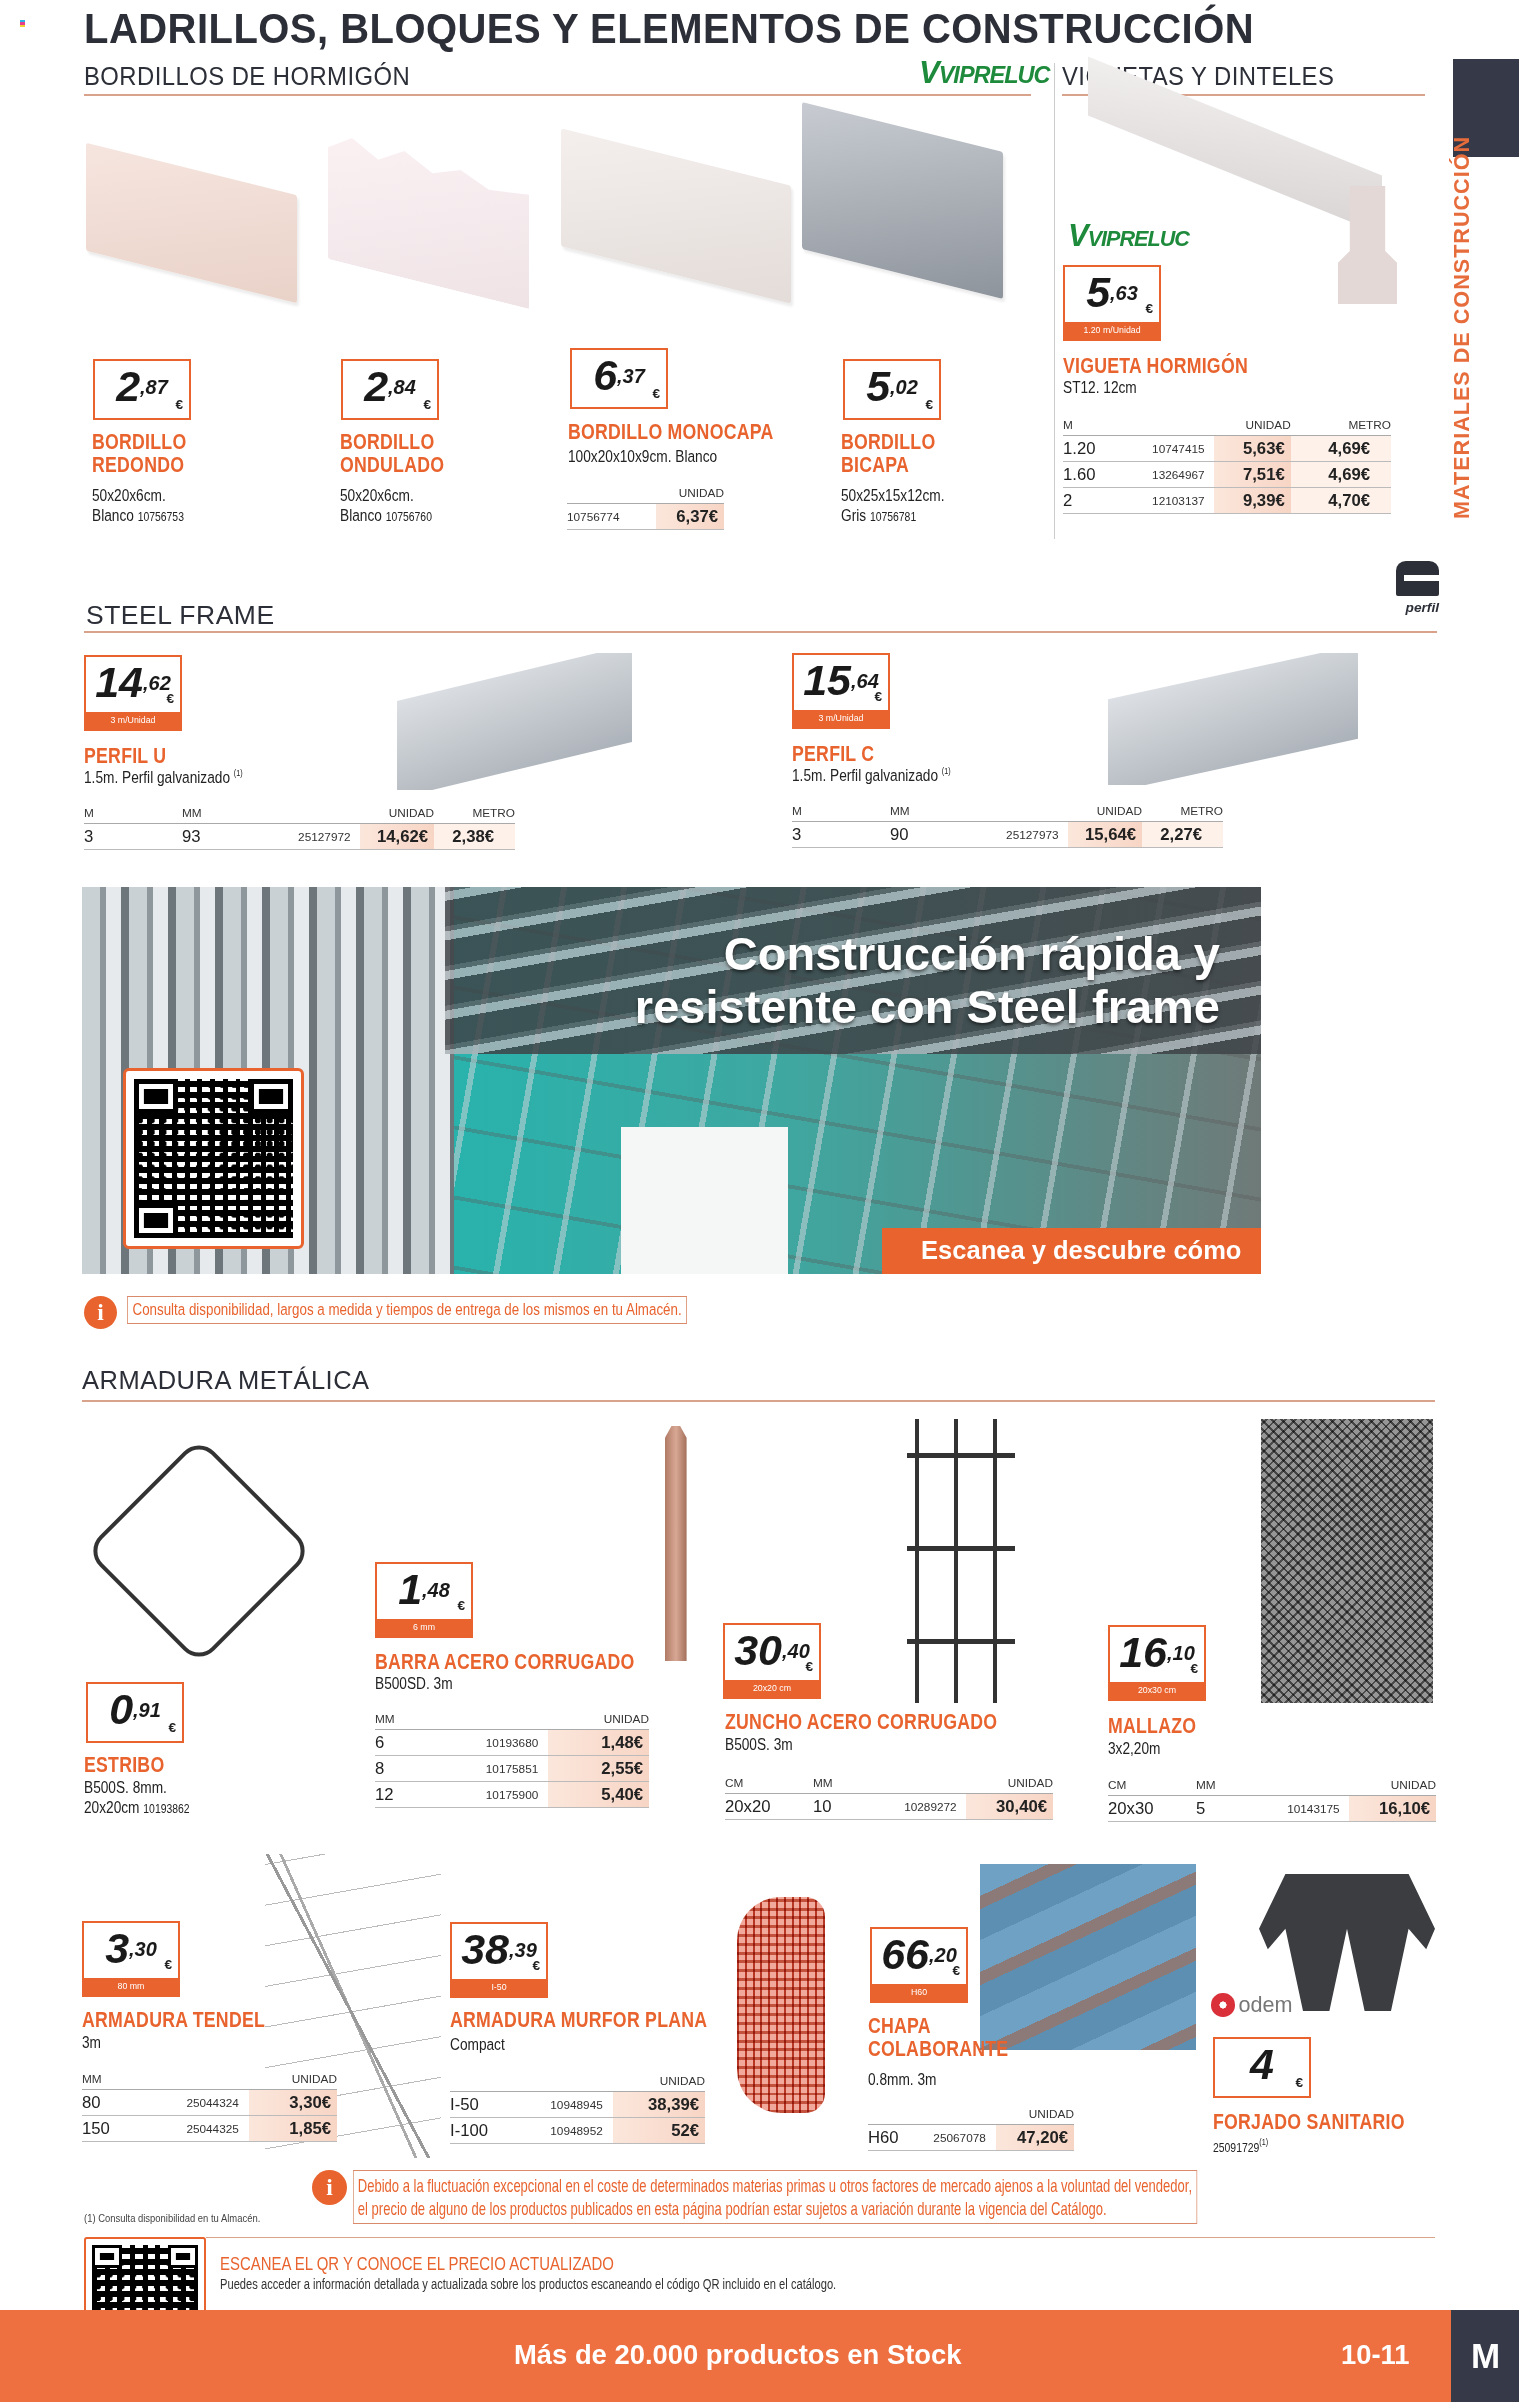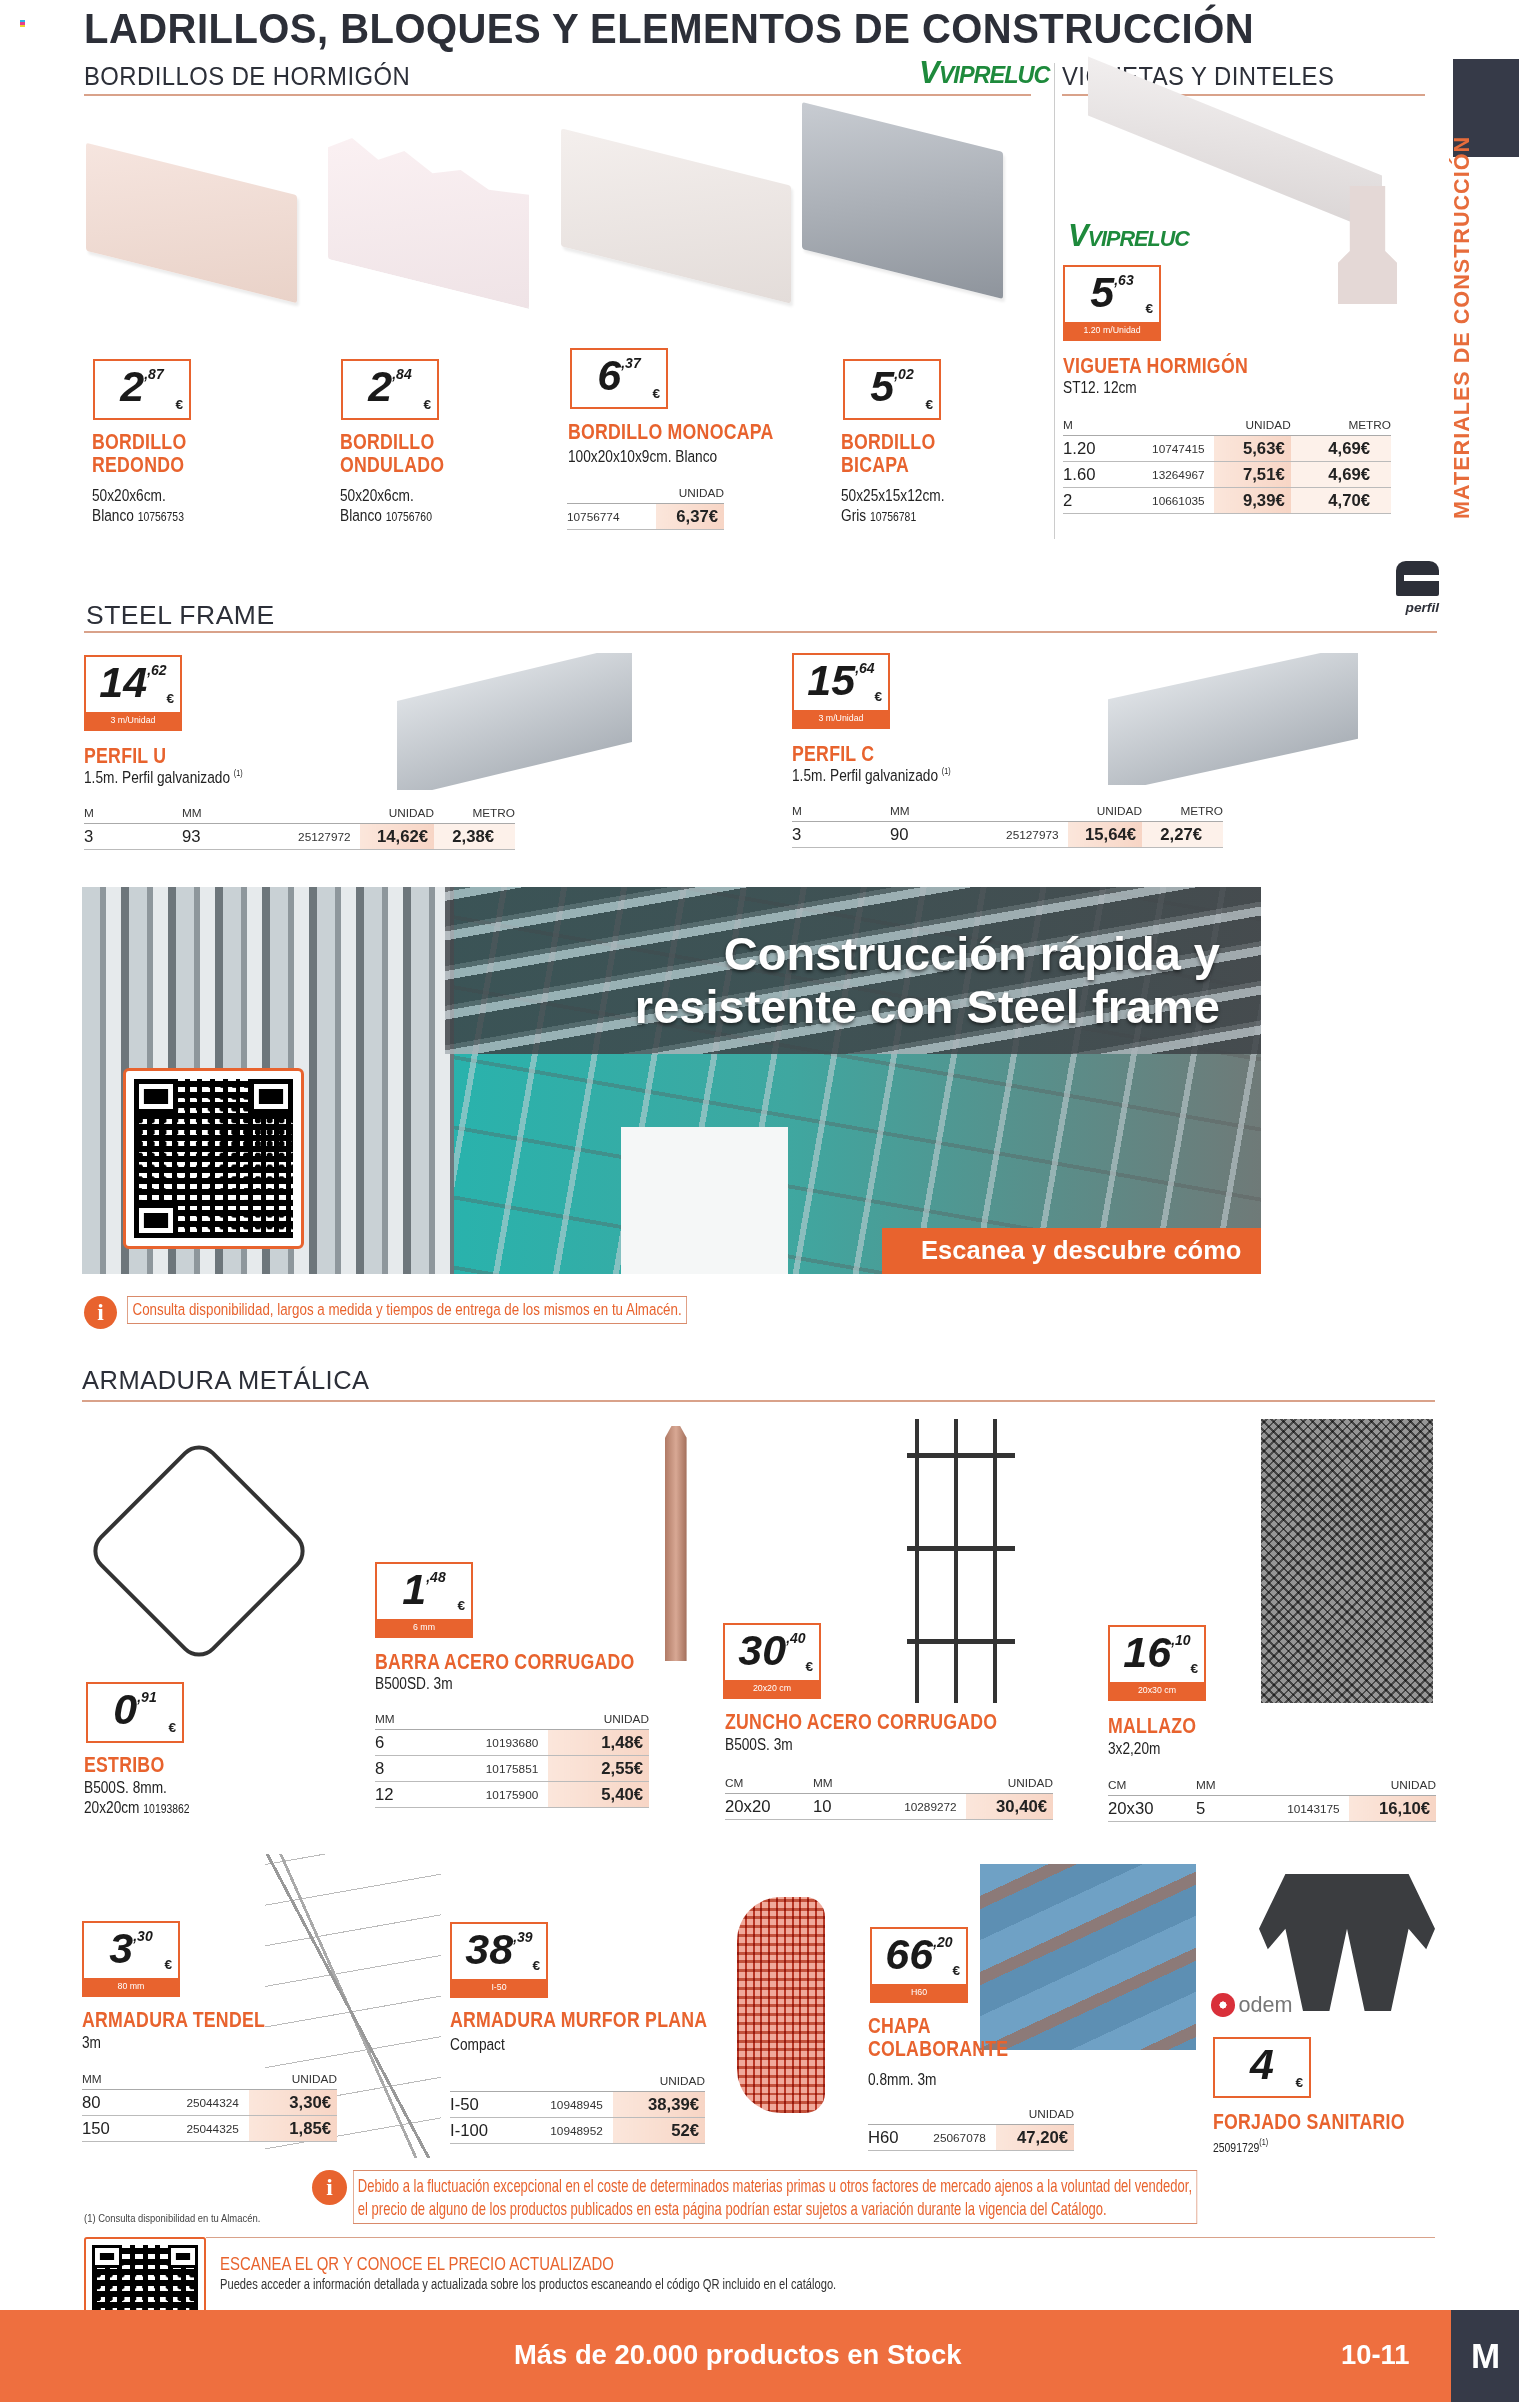--- a/index.html
+++ b/index.html
@@ -11,21 +11,21 @@
 .sec-rule{height:2px;background:#d9a28a}
 .vrule{width:1px;background:#ccc}
 .dark-tab{background:#363a48}
 .side-text{left:1449px;top:519px;transform:rotate(-90deg);transform-origin:left top;font-size:21.6px;color:#e76c3b;font-weight:700;letter-spacing:1px;white-space:nowrap}
 .brand-logo{font-weight:900;font-style:italic;color:#1e8a3c;font-size:23.5px;letter-spacing:-1px;white-space:nowrap}
 .brand-logo .v{font-size:31px;color:#1e8a3c}
 
 .tag{border:2.9px solid #e8632e;background:#fff;display:flex;flex-direction:column}
 .tag .pv{flex:1;display:flex;align-items:flex-start;justify-content:center;padding-top:3.9px;position:relative}
 .tag .int{font-size:43px;font-weight:700;font-style:italic;color:#1a1a1a;line-height:1;font-family:"Liberation Sans",sans-serif}
-.tag .dec{font-size:14px;font-weight:700;font-style:italic;color:#1a1a1a;line-height:1;margin-top:2px}
+.tag .dec{font-size:20px;font-weight:700;font-style:italic;color:#1a1a1a;line-height:1;margin-top:12px}
 .tag .eur{position:absolute;right:5.9px;bottom:5.9px;font-size:13.7px;font-weight:700}
 .tag .sub{background:#e8632e;color:#fff;font-size:8.8px;text-align:center;height:16.7px;line-height:16.7px}
 .pname{color:#e8632e;font-weight:700;font-size:21.6px;line-height:1.05;white-space:nowrap;letter-spacing:0.3px;transform:scaleX(0.82);transform-origin:left top}
 .pdesc{font-size:16.7px;color:#222;line-height:1.2;white-space:nowrap;transform:scaleX(0.82);transform-origin:left top}
 .pdesc .ref{font-size:12.7px}
 
 table.pt{border-collapse:collapse;font-family:"Liberation Sans",sans-serif}
 table.pt th{font-size:11.8px;font-weight:400;color:#333;text-align:left;padding:2px 0 2.9px;border-bottom:1px solid #aaa}
 table.pt th.r{text-align:right}
 table.pt td{font-size:16.7px;padding:2.9px 0 2px;border-bottom:1px solid #bbb;white-space:nowrap}
@@ -185,21 +185,21 @@
         <td class="pr2">4,69€</td>
       </tr>
   <tr>
         <td>1.60</td>
         <td class="ref">13264967</td>
         <td class="pr">7,51€</td>
         <td class="pr2">4,69€</td>
       </tr>
   <tr>
         <td>2</td>
-        <td class="ref">10661035</td>
+        <td class="ref">12103137</td>
         <td class="pr">9,39€</td>
         <td class="pr2">4,70€</td>
       </tr>
 </tbody>
   </table>
 
 <div class="abs sec-title" style="left:86px;top:600px">STEEL FRAME</div>
 <div class="abs" style="left:1380px;top:561px;width:59px;height:63px;text-align:right">
   <div style="display:inline-block;width:43px;height:35px;background:#2c2f38;border-radius:9.8px 9.8px 2px 2px;position:relative"><div style="position:absolute;left:7.8px;top:13.7px;width:35px;height:5.9px;background:#fff"></div></div>
   <div style="font-size:13.7px;font-style:italic;font-weight:700;color:#2c2f38">perfil</div>

